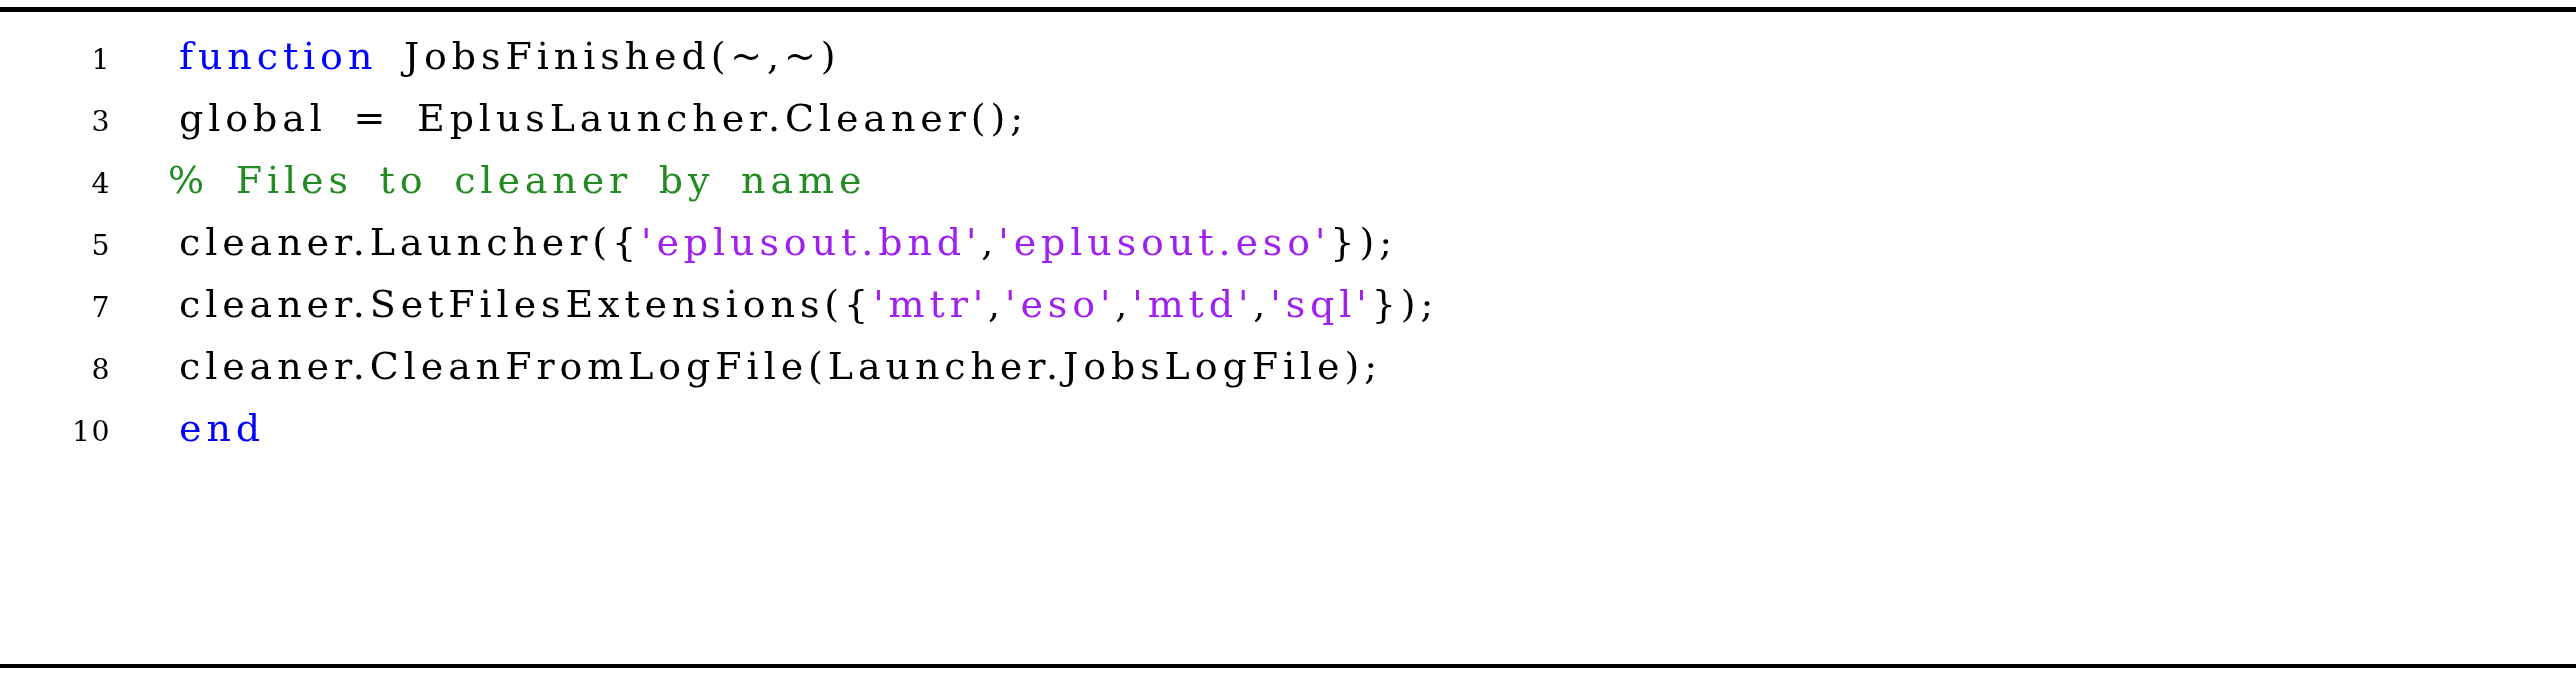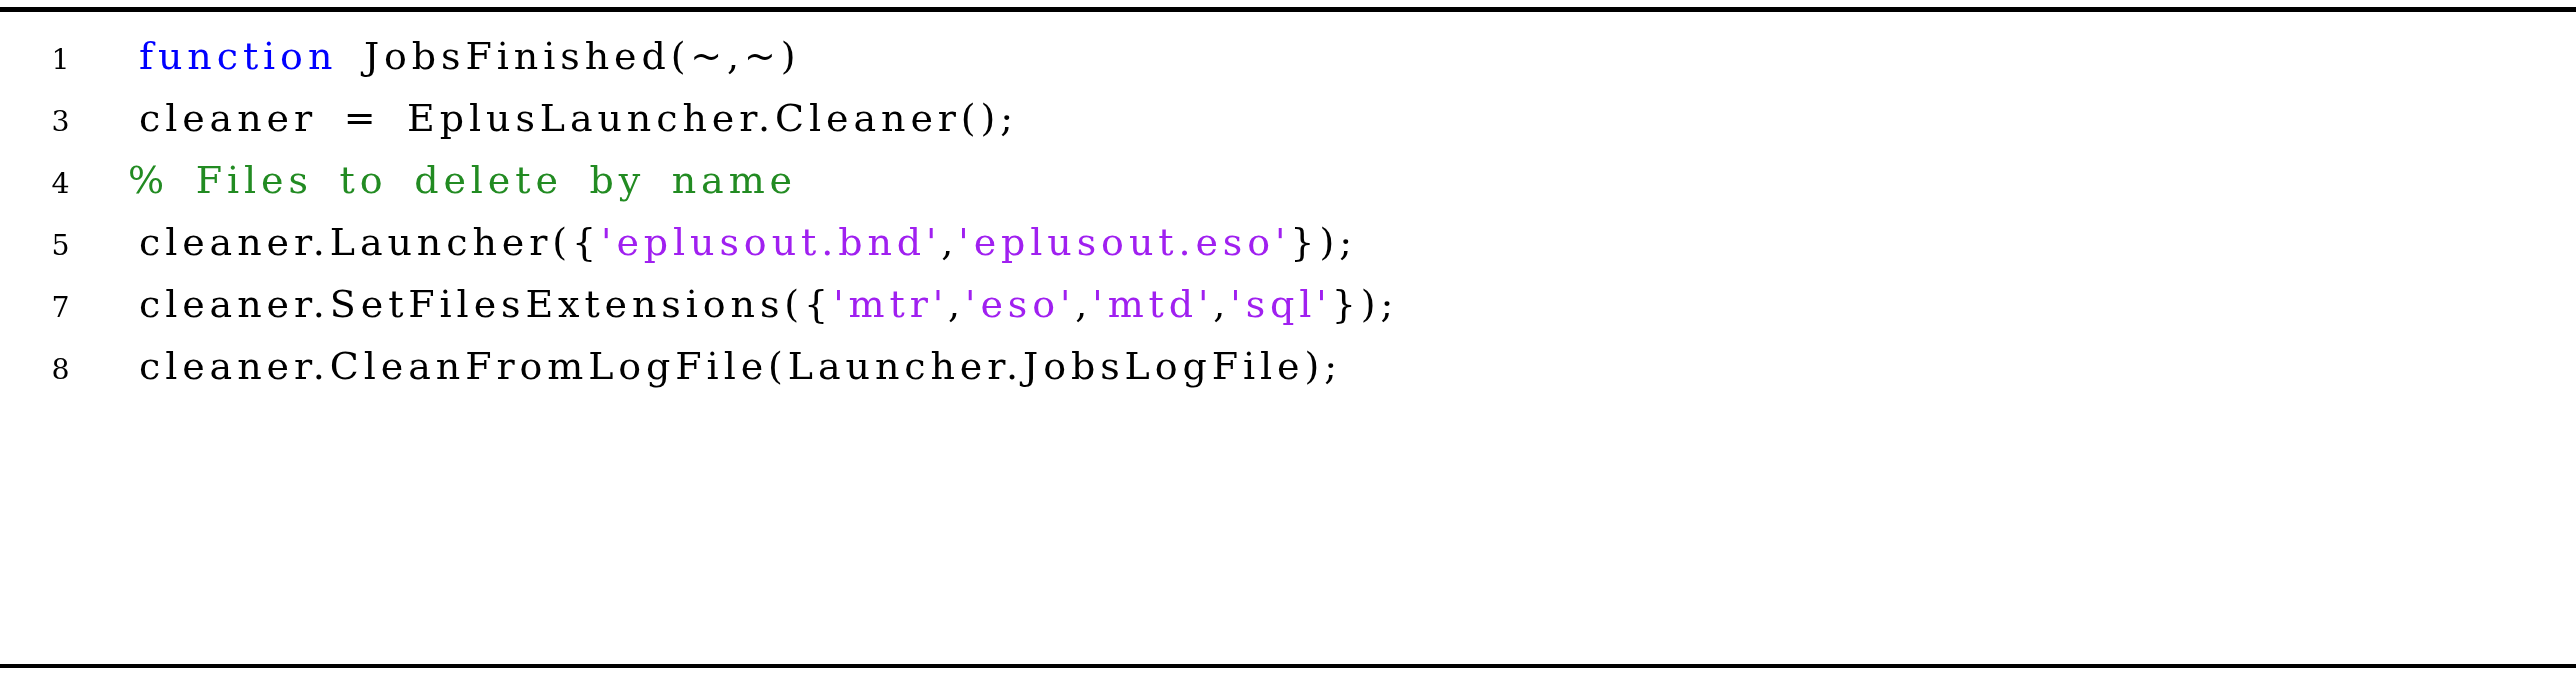--- a/index.html
+++ b/index.html
@@ -26,20 +26,21 @@
   }
   .rule-bottom {
     top: 664px;
     height: 4.2px;
   }
   .listing {
     position: absolute;
     top: 25px;
     left: 0;
     width: 2532px;
+    padding-left: 40px;
   }
   .code-line {
     height: 62px;
     line-height: 62px;
     white-space: pre;
   }
   .line-number {
     display: inline-block;
     width: 71px;
     text-align: right;
@@ -64,21 +65,22 @@
   .tok-string  { color: var(--string-color, #a020f0); }
   .tok-plain   { color: var(--plain-color, #000000); }
 </style>
 </head>
 <body style="background: rgb(255, 255, 255);">
 
 <div class="rule rule-top"></div>
 
 <div class="listing">
     <div class="code-line code"><span class="line-number">1</span><span class="line-content"><span class="tok-keyword">function</span><span class="tok-plain"> JobsFinished(~,~)</span></span></div>
-    <div class="code-line code"><span class="line-number">3</span><span class="line-content"><span class="tok-plain">cleaner = EplusLauncher.Cleaner();</span></span></div>
-    <div class="code-line comment"><span class="line-number">4</span><span class="line-content"><span class="tok-comment">% Files to delete by name</span></span></div>
+    <div class="code-line code"><span class="line-number">3</span><span class="line-content"><span class="tok-plain">global = EplusLauncher.Cleaner();</span></span></div>
+    <div class="code-line comment"><span class="line-number">4</span><span class="line-content"><span class="tok-comment">% Files to cleaner by name</span></span></div>
     <div class="code-line code"><span class="line-number">5</span><span class="line-content"><span class="tok-plain">cleaner.Launcher({</span><span class="tok-string">'eplusout.bnd'</span><span class="tok-plain">,</span><span class="tok-string">'eplusout.eso'</span><span class="tok-plain">});</span></span></div>
     <div class="code-line code"><span class="line-number">7</span><span class="line-content"><span class="tok-plain">cleaner.SetFilesExtensions({</span><span class="tok-string">'mtr'</span><span class="tok-plain">,</span><span class="tok-string">'eso'</span><span class="tok-plain">,</span><span class="tok-string">'mtd'</span><span class="tok-plain">,</span><span class="tok-string">'sql'</span><span class="tok-plain">});</span></span></div>
     <div class="code-line code"><span class="line-number">8</span><span class="line-content"><span class="tok-plain">cleaner.CleanFromLogFile(Launcher.JobsLogFile);</span></span></div>
+    <div class="code-line code"><span class="line-number">10</span><span class="line-content"><span class="tok-keyword">end</span></span></div>
   </div>
 
 <div class="rule rule-bottom"></div>
 
 
 </body></html>

